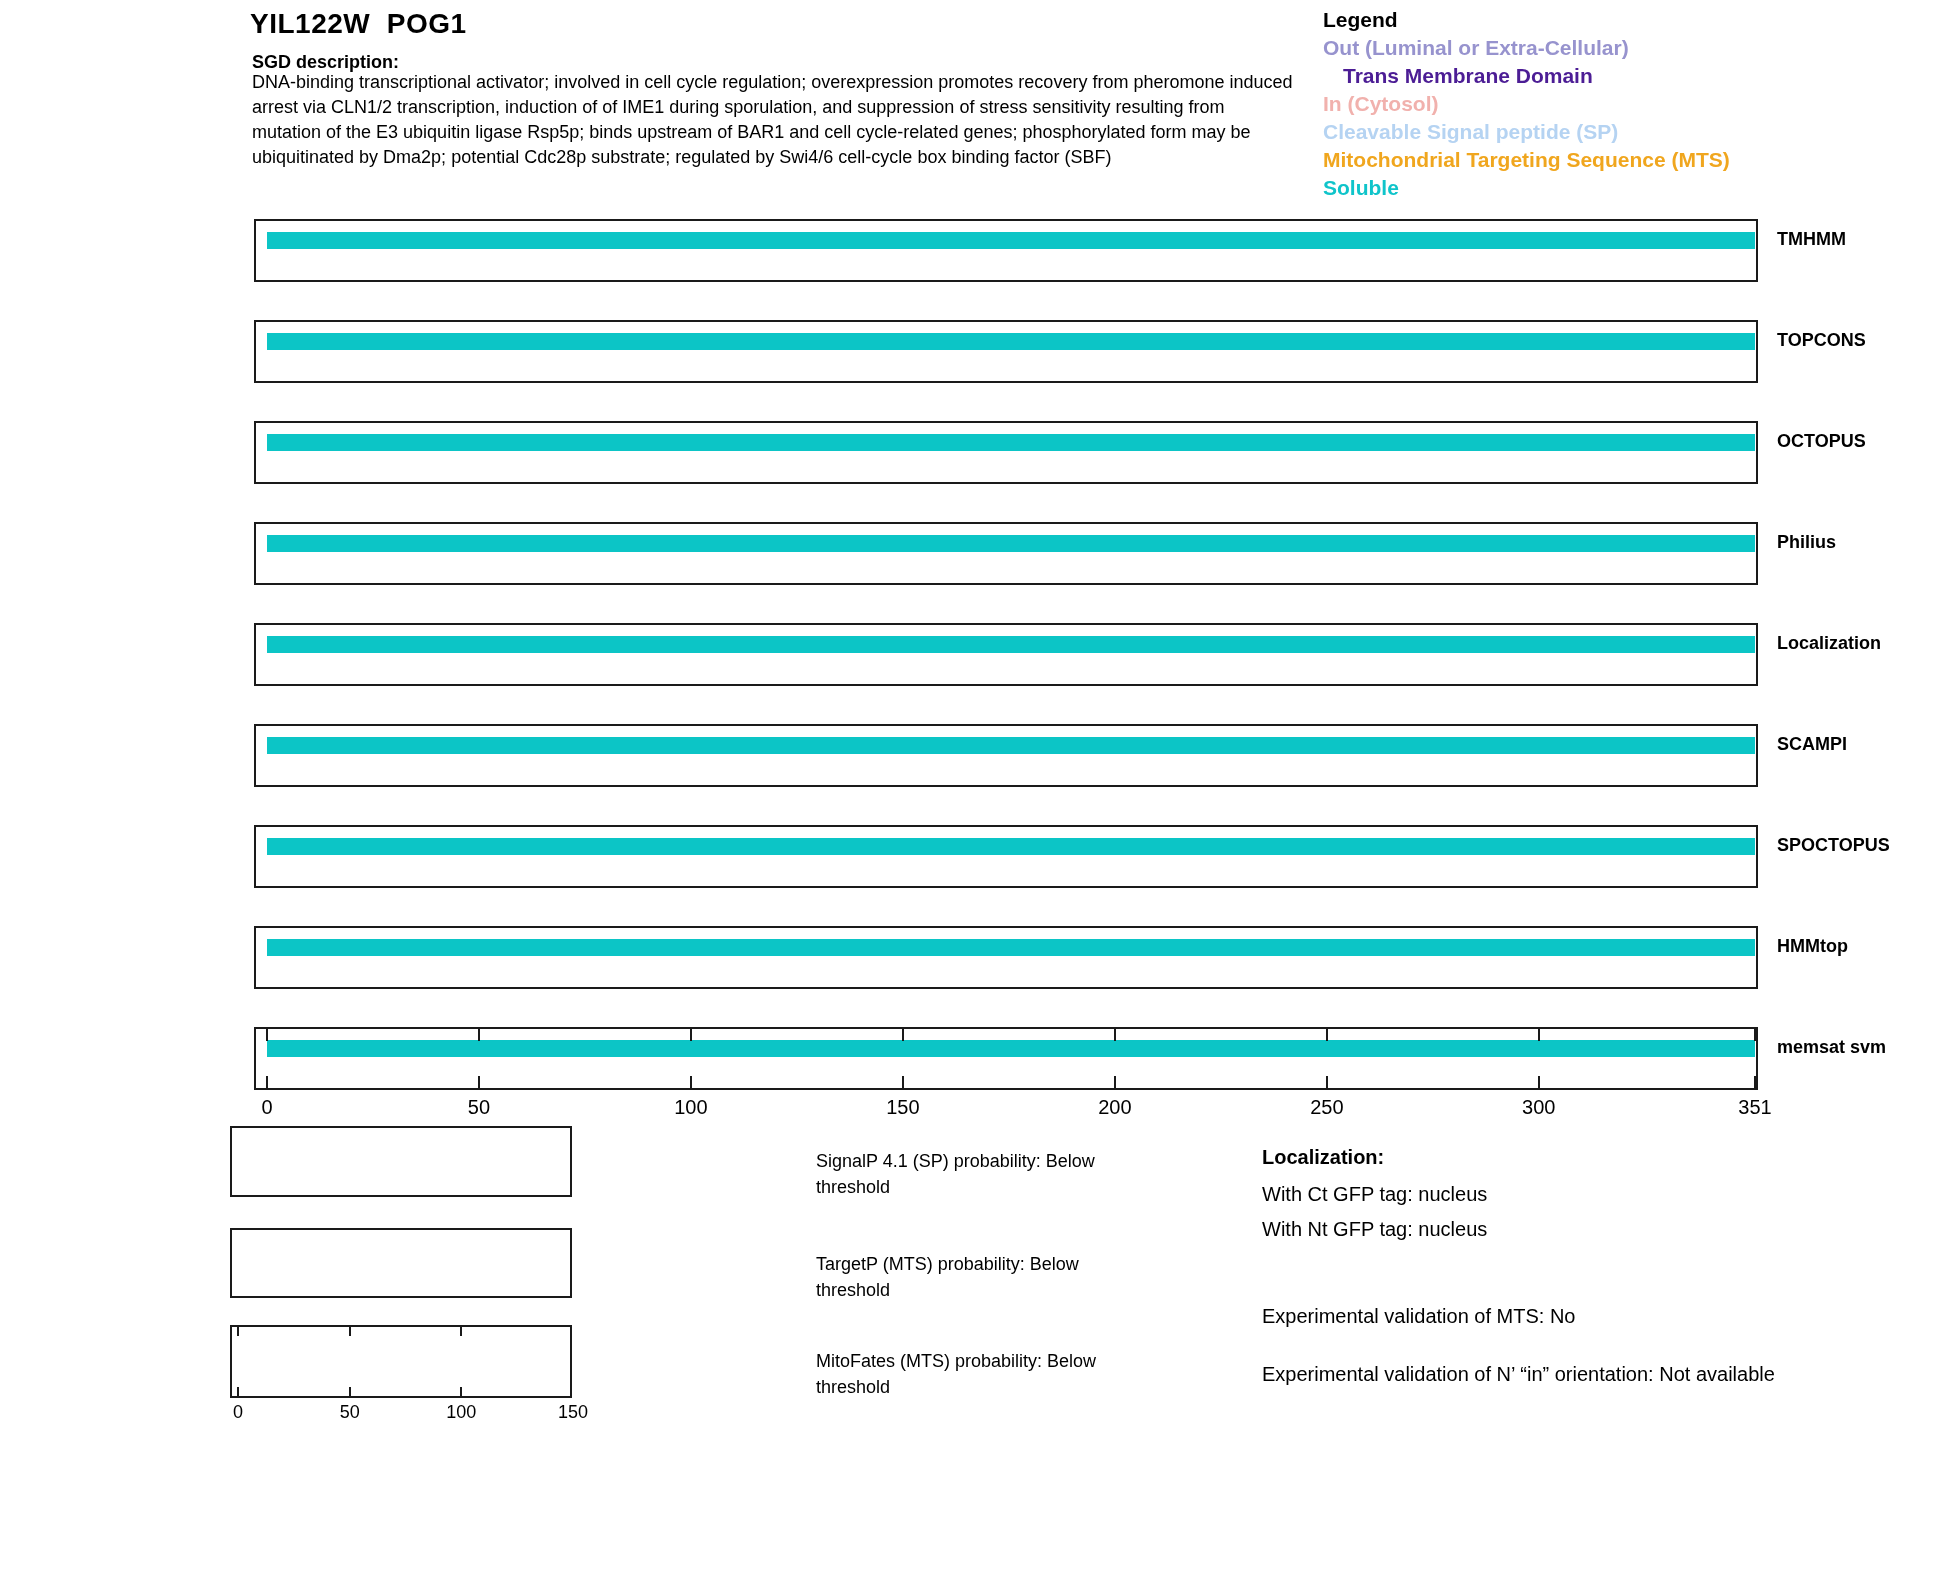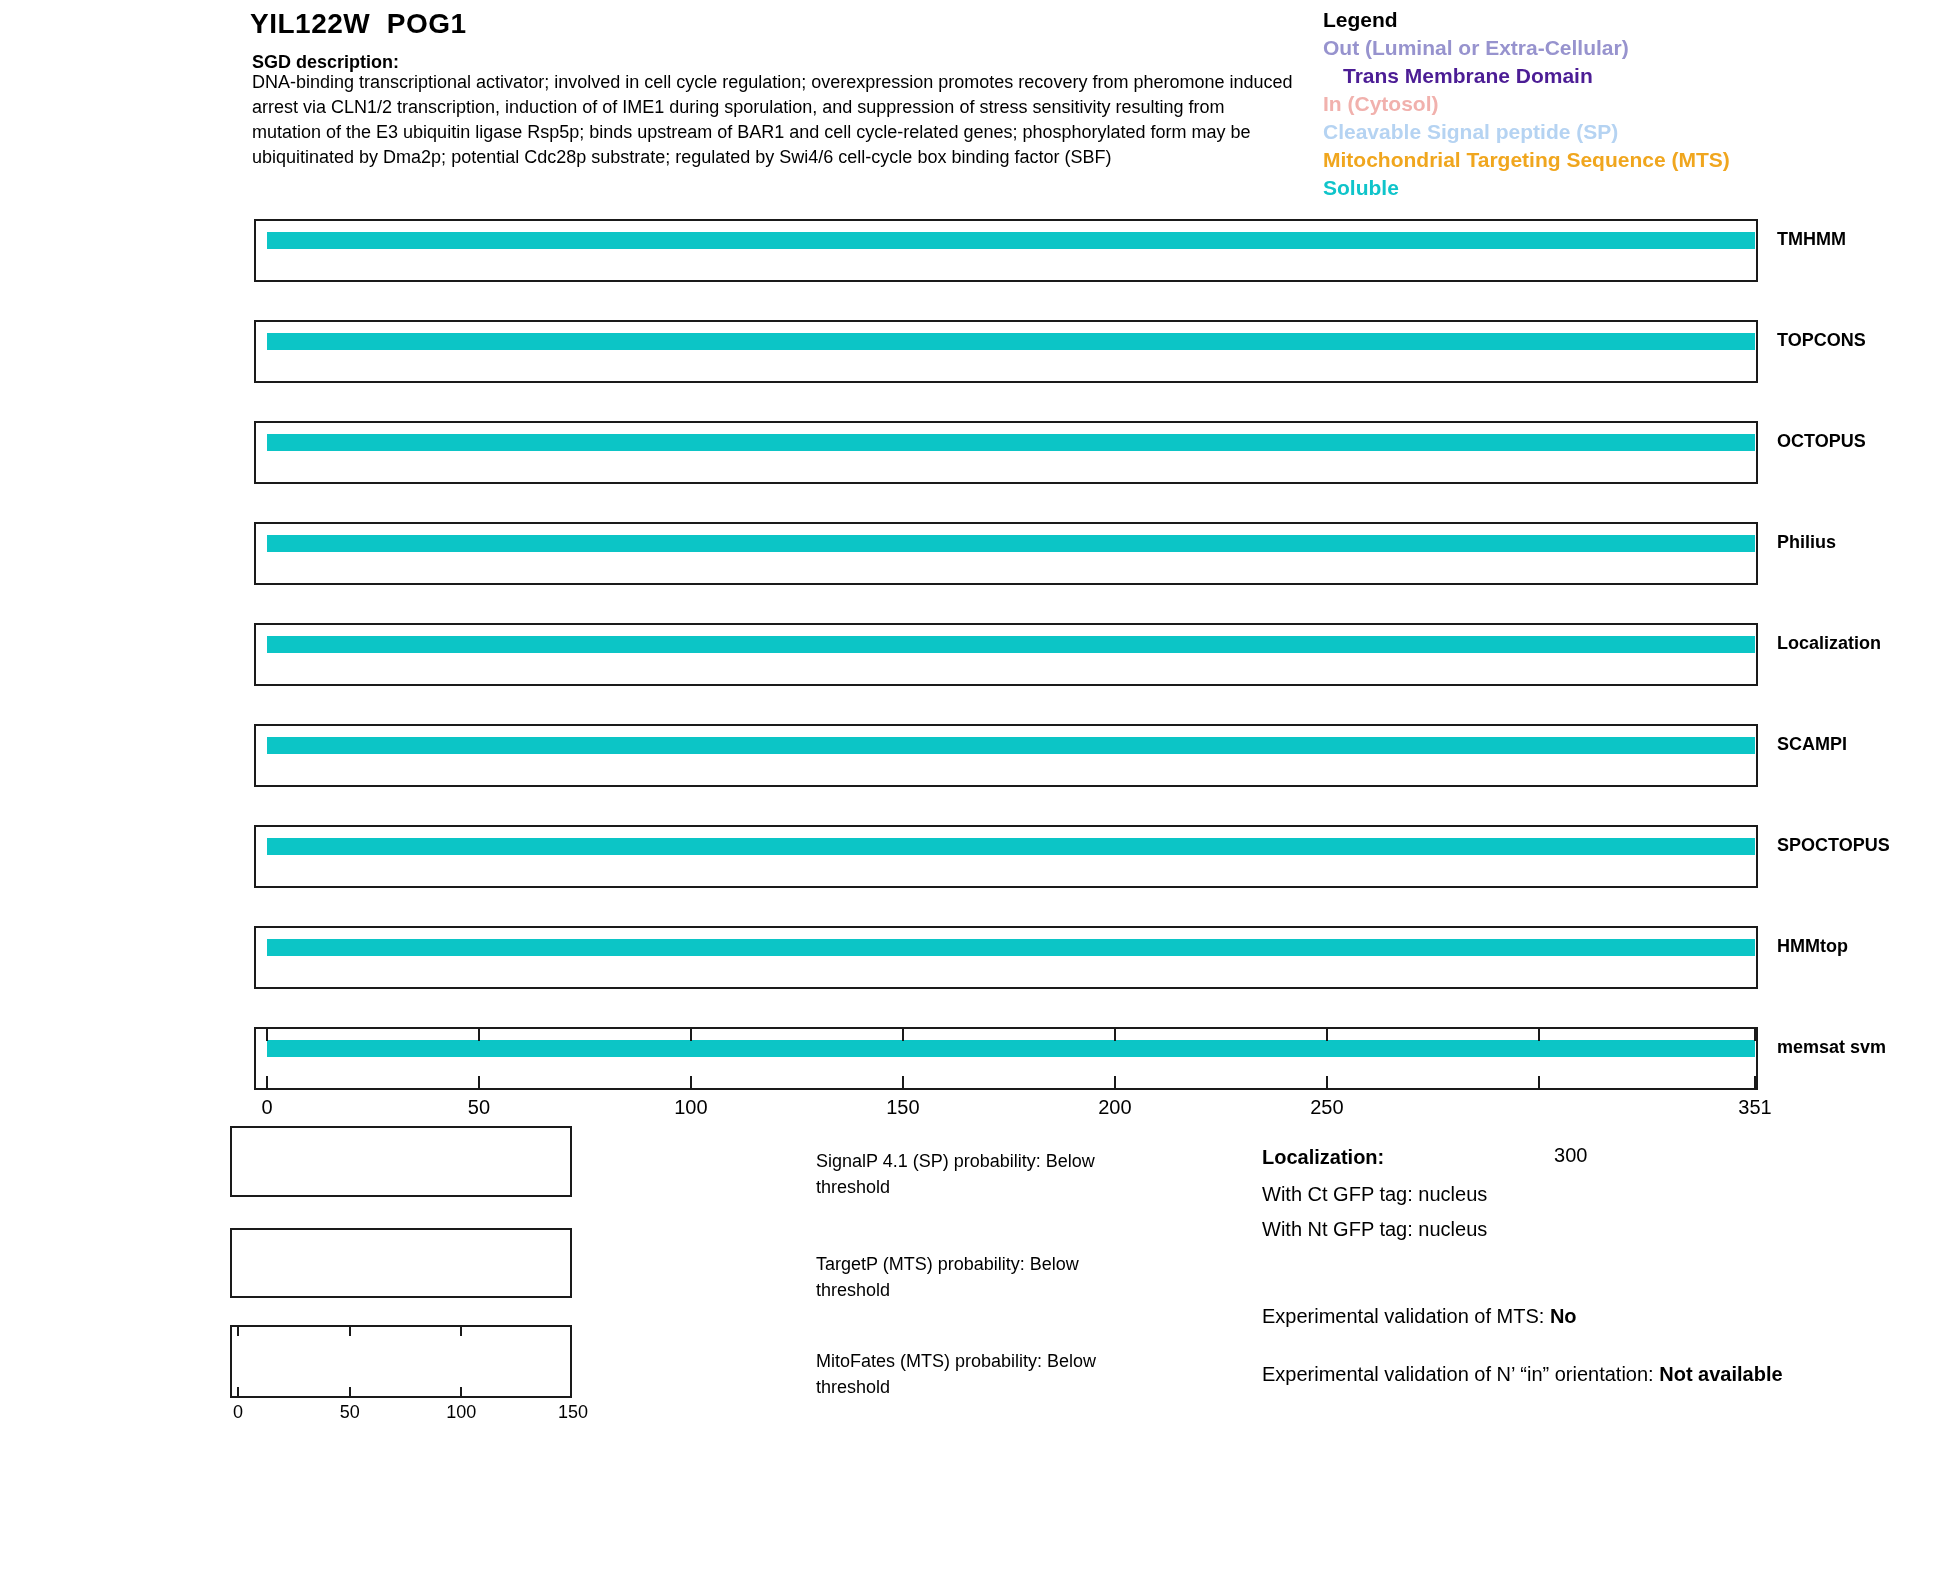--- a/index.html
+++ b/index.html
@@ -20,21 +20,21 @@
   .track-label { position:absolute; font-size:18px; font-weight:bold; white-space:pre; }
   .tick { position:absolute; width:2px; background:#1a1a1a; }
   .axis-num { position:absolute; font-size:20px; transform:translateX(-50%); white-space:pre; }
   .mini-axis-num { position:absolute; font-size:18px; transform:translateX(-50%); white-space:pre; }
   .prob-label { position:absolute; font-size:18px; line-height:26px; }
   .loc-title { left:1262px; top:1146px; font-size:20px; font-weight:bold; }
   .loc-ct { left:1262px; top:1183px; font-size:20px; }
   .loc-nt { left:1262px; top:1218px; font-size:20px; }
   .loc-mts { left:1262px; top:1305px; font-size:20px; }
   .loc-orient { left:1262px; top:1358px; width:548px; font-size:20px; line-height:32px; }
-  b { font-weight:bold; }
+  b { font-weight:normal; }
 </style>
 </head>
 <body>
 
 <div class="page">
 
   <div class="abs title">YIL122W  POG1</div>
   <div class="abs sgd-label">SGD description:</div>
   <div class="abs desc">DNA-binding transcriptional activator; involved in cell cycle regulation; overexpression promotes recovery from pheromone induced arrest via CLN1/2 transcription, induction of of IME1 during sporulation, and suppression of stress sensitivity resulting from mutation of the E3 ubiquitin ligase Rsp5p; binds upstream of BAR1 and cell cycle-related genes; phosphorylated form may be ubiquitinated by Dma2p; potential Cdc28p substrate; regulated by Swi4/6 cell-cycle box binding factor (SBF)</div>
 
@@ -104,21 +104,21 @@
       </div>
       <div class="track-label" style="left: 1777px; top: 1037px;">memsat svm</div>
     </div>
   <div id="main-axis">
       <div class="axis-num" style="left: 267px; top: 1096px;">0</div>
       <div class="axis-num" style="left: 478.966px; top: 1096px;">50</div>
       <div class="axis-num" style="left: 690.932px; top: 1096px;">100</div>
       <div class="axis-num" style="left: 902.897px; top: 1096px;">150</div>
       <div class="axis-num" style="left: 1114.86px; top: 1096px; text-align: center;">200</div>
       <div class="axis-num" style="left: 1326.83px; top: 1096px;">250</div>
-      <div class="axis-num" style="left: 1538.79px; top: 1144px; margin-left: 32px;">300</div>
+      <div class="axis-num" style="left: 1538.79px; top: 1096px;">300</div>
       <div class="axis-num" style="left: 1755px; top: 1096px;">351</div>
     </div>
   <div id="prob-plots">
       <div class="box" style="left: 230px; top: 1126px; width: 342px; height: 71px;"></div>
       <div class="prob-label" style="left: 816px; top: 1148px; width: 330px;">SignalP 4.1 (SP) probability: Below threshold</div>
       <div class="box" style="left: 230px; top: 1228px; width: 342px; height: 70px;"></div>
       <div class="prob-label" style="left: 816px; top: 1251px; width: 330px;">TargetP (MTS) probability: Below threshold</div>
       <div class="box" style="left: 230px; top: 1325px; width: 342px; height: 73px;">
         <div class="tick" style="left: 5px; top: 0px; height: 9px;"></div>
         <div class="tick" style="left: 5px; bottom: 0px; height: 9px;"></div>

